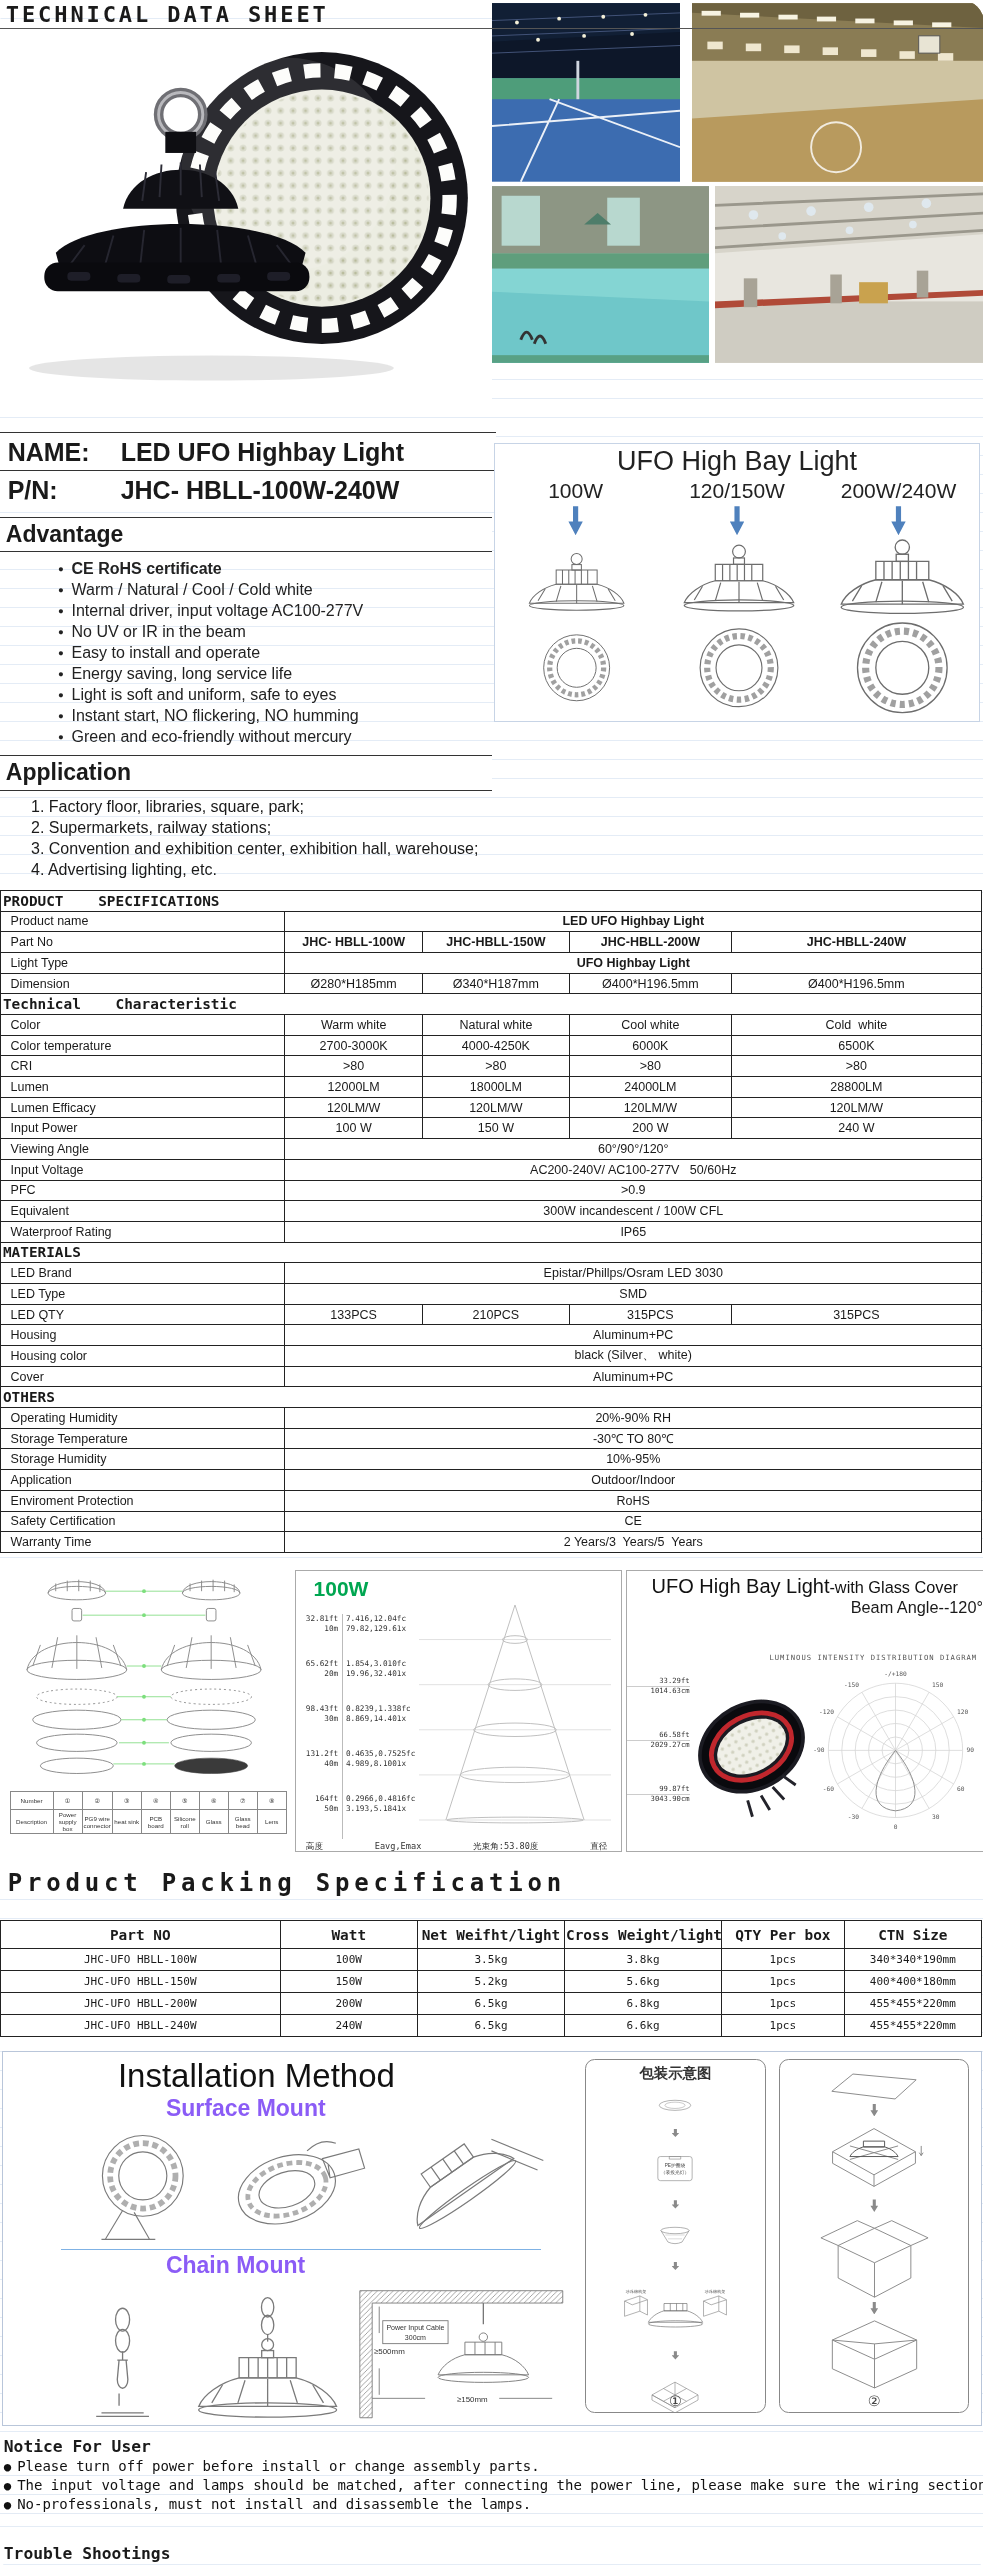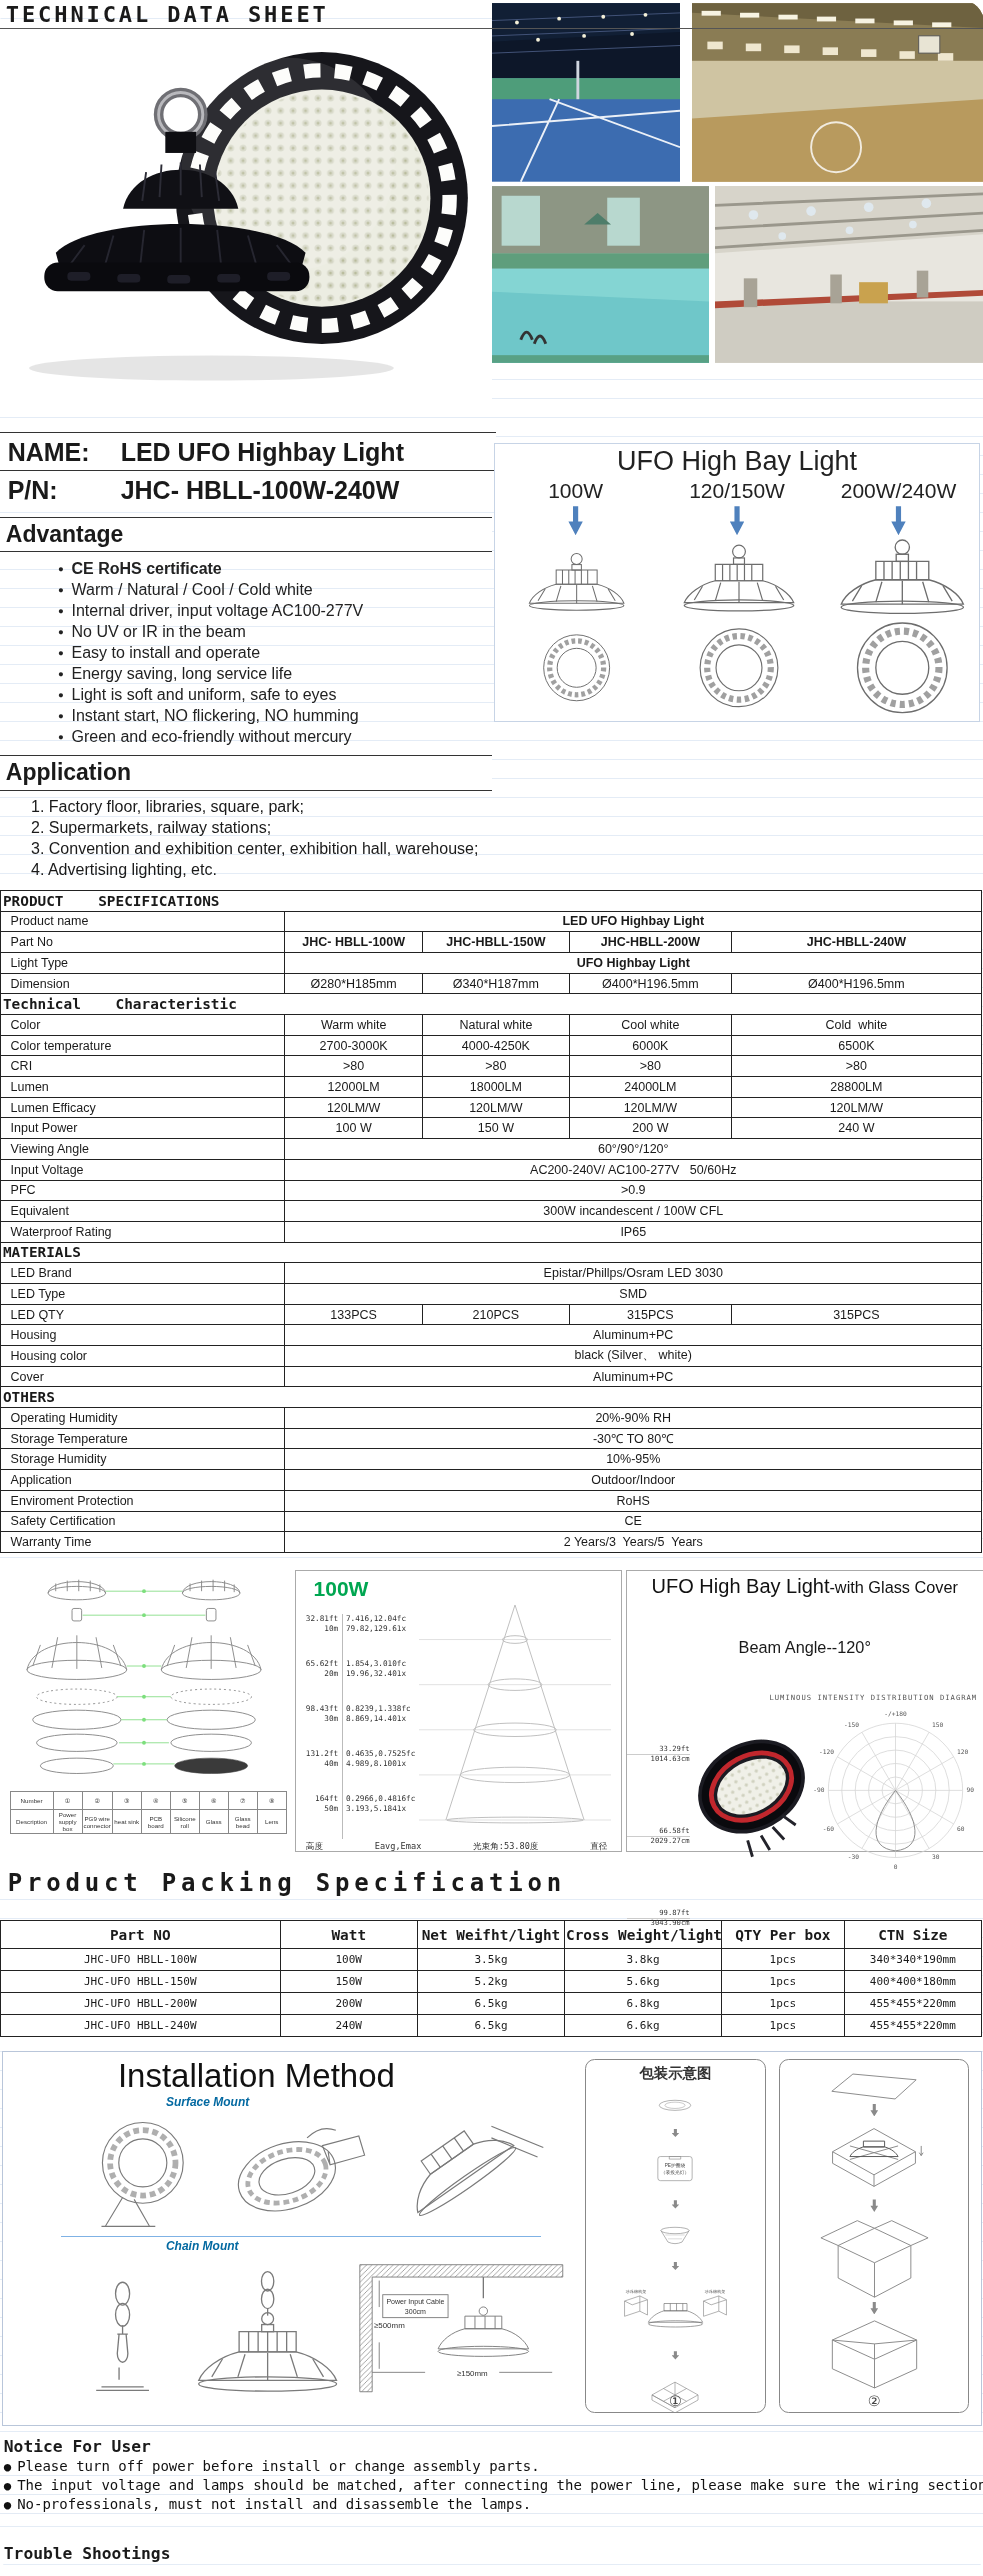--- a/index.html
+++ b/index.html
@@ -61,40 +61,40 @@
   .cone-level{height:45px;font-family:"DejaVu Sans Mono",monospace;font-size:7.7px;color:#333;display:flex;}
   .cone-dist{width:42px;text-align:right;}
   .cone-dist span{display:block;line-height:9.6px;}
   .cone-vals{margin-left:3.8px;border-left:1px solid #bbb;padding-left:2.9px;}
   .cone-vals span{display:block;line-height:9.6px;}
   .cone-foot{display:flex;justify-content:space-between;font-size:8.6px;padding:0 13.4px 0 9.6px;
     font-family:"DejaVu Sans Mono",monospace;color:#333;margin-top:1.9px;}
   .pm-glass{width:357px;border:1px solid #aaa;margin-left:3.8px;height:280px;position:relative;}
   .glass-title{text-align:center;font-size:20px;color:#111;padding-top:3.8px;}
   .glass-title .t2{font-size:16.3px;}
-  .glass-beam{text-align:center;font-size:16.3px;margin-top:40px;}
+  .glass-beam{text-align:right;font-size:16.3px;}
   .glass-dt{font-family:"DejaVu Sans Mono",monospace;font-size:7.2px;letter-spacing:1px;color:#555;
     text-align:right;padding:3.8px 5.8px 0 0;margin-top:32px;}
   .glass-flex{display:flex;}
   .glass-levels{width:63px;padding-top:15.4px;}
-  .glass-level{height:54px;font-family:"DejaVu Sans Mono",monospace;font-size:7.2px;color:#333;text-align:right;margin-top:28px;}
+  .glass-level{height:54px;font-family:"DejaVu Sans Mono",monospace;font-size:7.2px;color:#333;text-align:right;}
   .glass-level span{display:block;line-height:8.6px;border-bottom:1px solid #ccc;}
   .glass-level span+span{border-bottom:none;}
   
   .pack-title{font-family:"DejaVu Sans Mono",monospace;font-weight:bold;font-size:24px;
     letter-spacing:4.8px;padding:15.4px 0 1.9px 7.7px;background:#fff;}
   .pack{width:982px;border-collapse:collapse;table-layout:fixed;margin-top:21px;background:#fff;border:1.9px solid #222;}
   .pack td{border:1px solid #222;font-family:"DejaVu Sans Mono",monospace;text-align:center;height:19px;
     font-size:11px;white-space:pre;overflow:hidden;}
   .pack tr.ph td{font-weight:bold;font-size:14.4px;height:25px;border-bottom:1.9px solid #222;}
   
   .install{border:1px solid #b9c6da;background:#fff;margin:13.4px 1.9px 0 1.9px;height:373px;display:flex;position:relative;}
   .inst-left{width:569px;position:relative;}
   .inst-title{font-size:33px;color:#111;padding:5.8px 0 0 115px;}
-  .mount-label{color:#0369a1;font-weight:bold;font-size:12px;padding-left:163px;font-style:italic;}
+  .mount-label{color:#8b5cf6;font-weight:bold;font-size:23px;padding-left:163px;}
   .mount-row{display:flex;align-items:flex-end;padding-left:58px;}
   .divider{border-bottom:1.4px solid #7fb2e5;width:480px;margin:1.9px 0 1.9px 58px;}
   .pkg-panel{border:1.4px solid #888;border-radius:9.6px;background:#fff;margin-top:7.7px;position:relative;
     display:flex;flex-direction:column;align-items:center;}
   .pkg1{width:179px;height:352px;margin-left:13px;gap:16px;}
   .pkg2{width:188px;height:352px;margin-left:13.4px;}
   .pkg-title{font-size:14.4px;font-weight:bold;color:#333;padding-top:3.8px;font-family:"DejaVu Sans Mono",monospace;}
   .sm-arrow{width:7.7px;height:12.5px;background:#8a8a8a;margin:1px auto;
     clip-path:polygon(30% 0,70% 0,70% 50%,100% 50%,50% 100%,0 50%,30% 50%);}
   .step-num{font-size:14.4px;color:#444;position:absolute;bottom:3.8px;left:50%;transform:translateX(-50%);}

